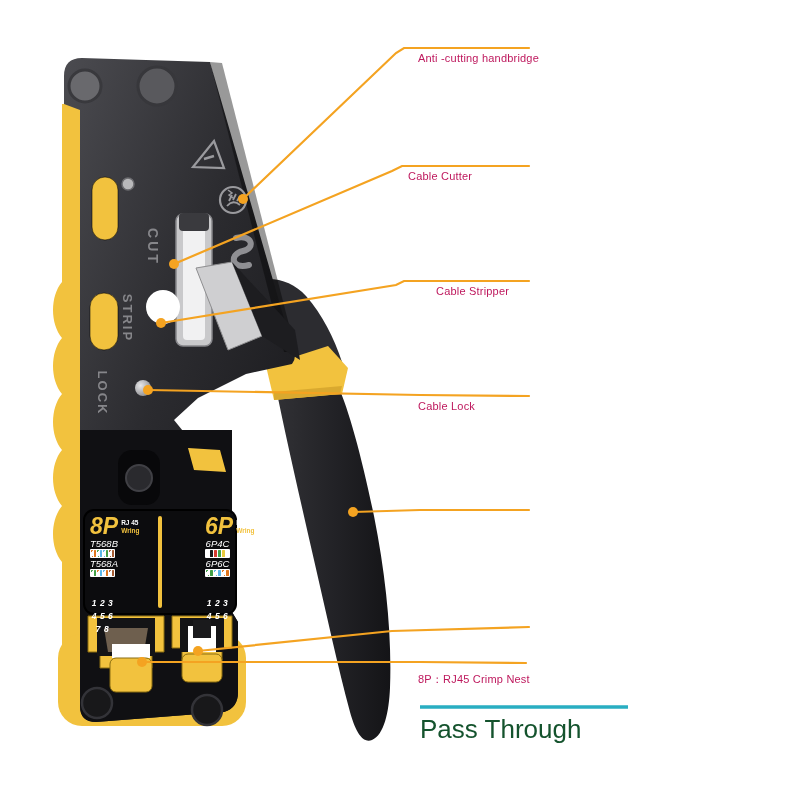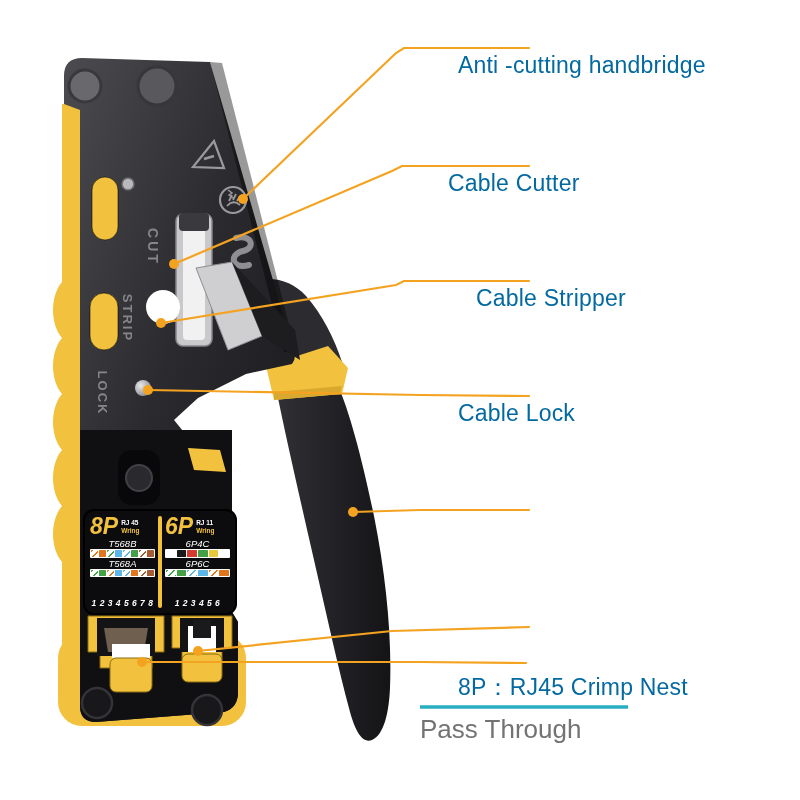--- a/index.html
+++ b/index.html
@@ -1,27 +1,27 @@
 <!DOCTYPE html>
 <html><head>
 <meta charset="utf-8">
 <style>
   html,body{margin:0;padding:0;background:#fff;}
   .stage{position:relative;width:800px;height:800px;background:#ffffff;overflow:hidden;
          font-family:"Liberation Sans", sans-serif;}
   .stage svg{position:absolute;left:0;top:0;}
 
   
-  .lbl{position:absolute;font-size:23px;color:#0369a1;white-space:nowrap;letter-spacing:.2px;margin-left:40px;}
-  .pass{position:absolute;left:420px;top:714px;font-size:26px;color:#737373;white-space:nowrap;}
+  .lbl{position:absolute;font-size:11px;color:#be185d;white-space:nowrap;letter-spacing:.2px;}
+  .pass{position:absolute;left:420px;top:714px;font-size:26px;color:#14532d;white-space:nowrap;}
 
   
   .panel{position:absolute;left:85px;top:511px;width:150px;height:102px;background:#0c0c0e;
          border-radius:9px;display:flex;align-items:stretch;box-sizing:border-box;
-         padding:4px 5px;box-shadow:0 0 0 2px #000;}
+         padding:4px 5px;box-shadow:0 0 0 2px #000;gap:40px;}
   .pcol{flex:1;display:flex;flex-direction:column;min-width:0;}
   .pdiv{width:4px;background:#F2C23E;border-radius:2px;margin:1px 3px;}
   .phead{display:flex;align-items:center;height:26px;}
   .psize{font-size:23px;font-weight:900;font-style:italic;color:#F2C23E;line-height:1;}
   .pstd{display:flex;flex-direction:column;margin-left:3px;line-height:1.15;}
   .pstd .std{font-size:6.5px;font-weight:bold;color:#fff;}
   .pstd .wrd{font-size:6.5px;font-weight:bold;color:#F2C23E;}
   .pname{font-size:9.5px;font-weight:normal;font-style:italic;color:#fff;text-align:center;height:11px;line-height:11px;}
   .chips{display:flex;gap:1px;background:#fff;border-radius:1px;padding:1px;height:12px;}
   .chip{flex:1;border-radius:.5px;}

